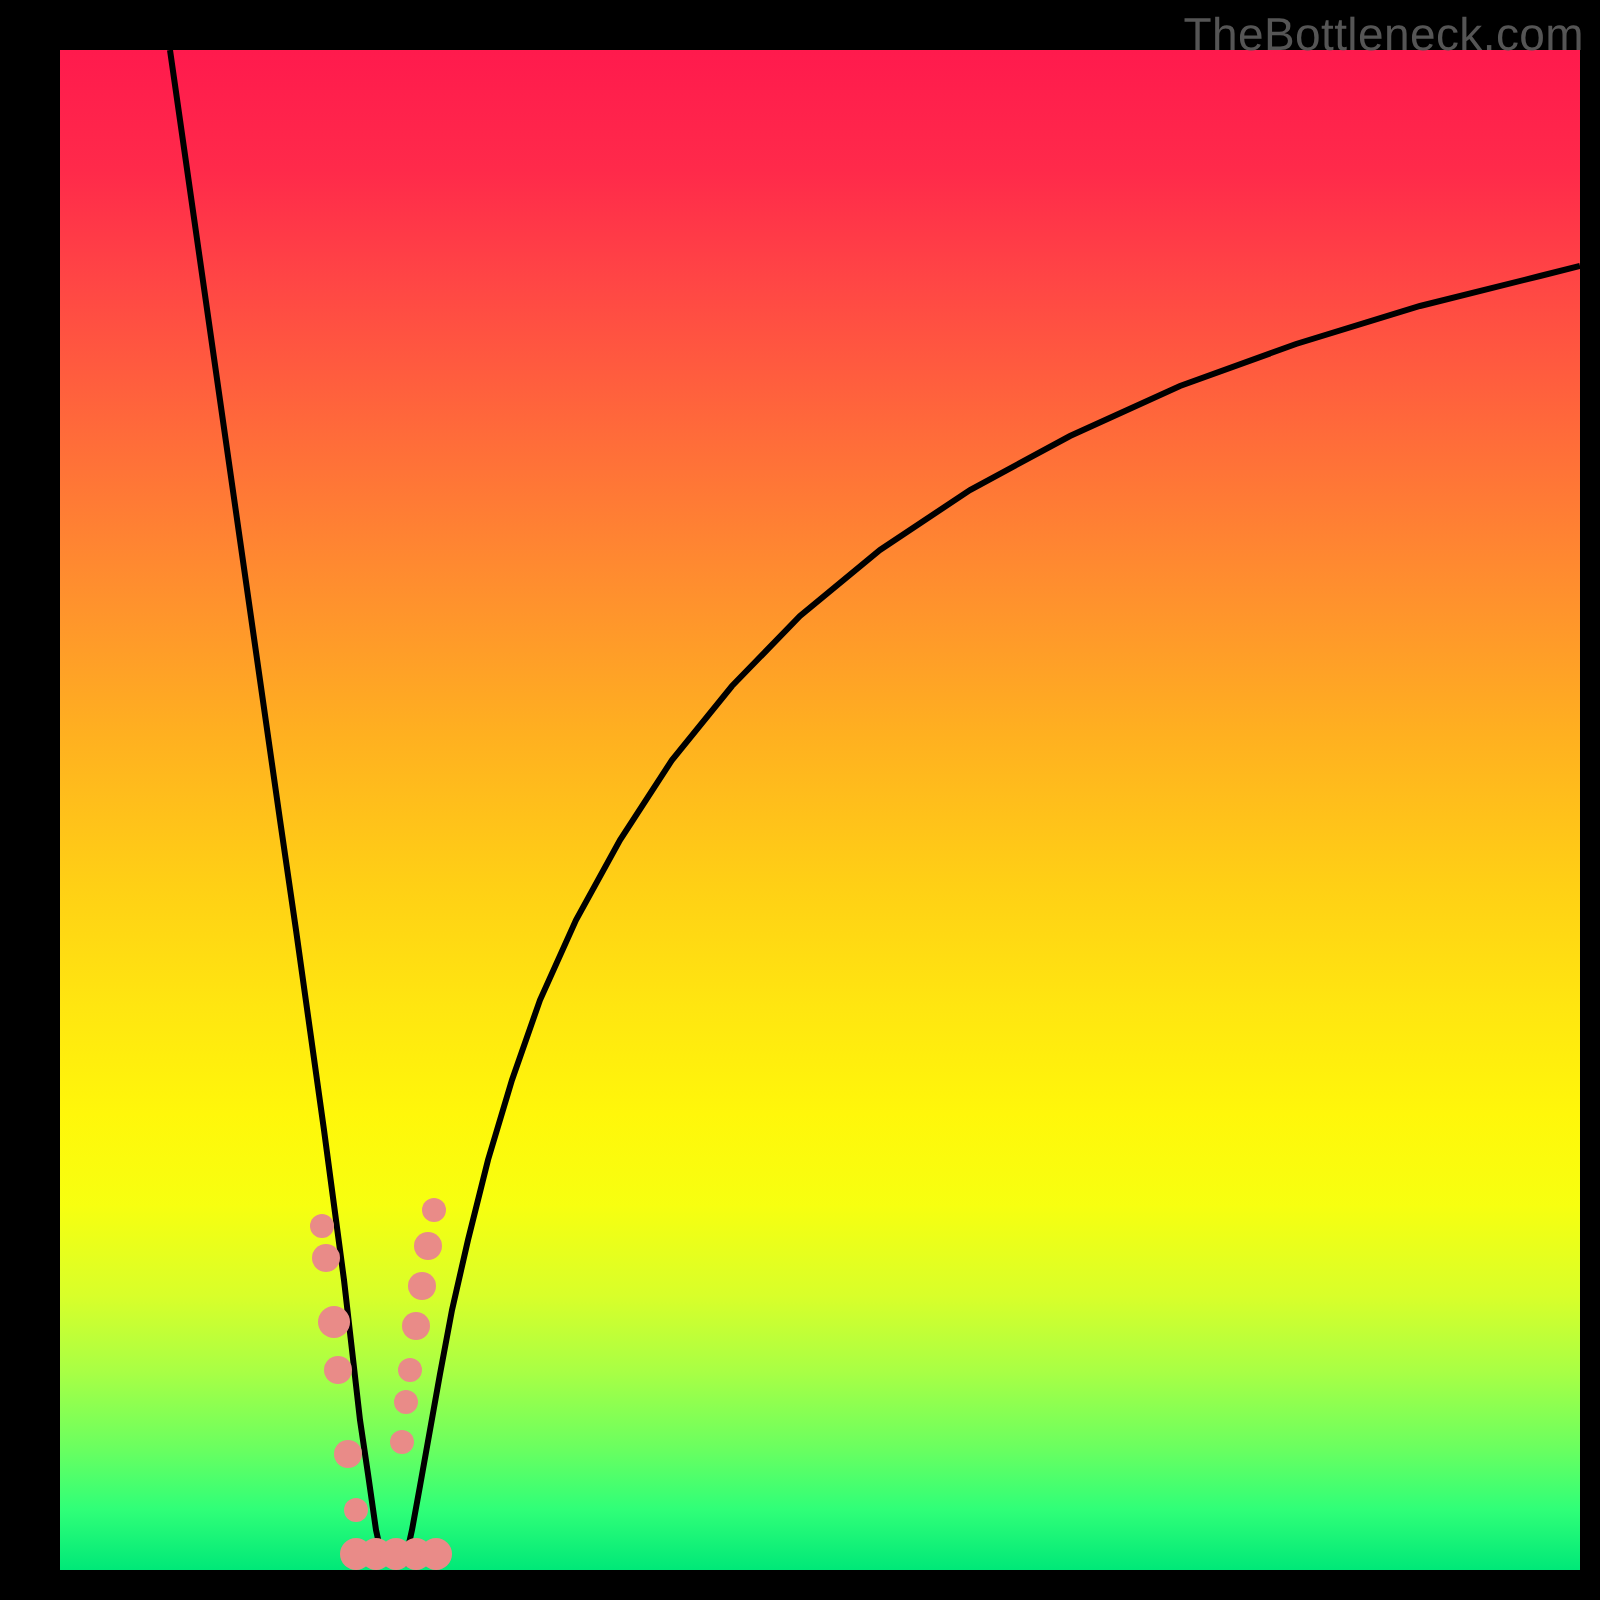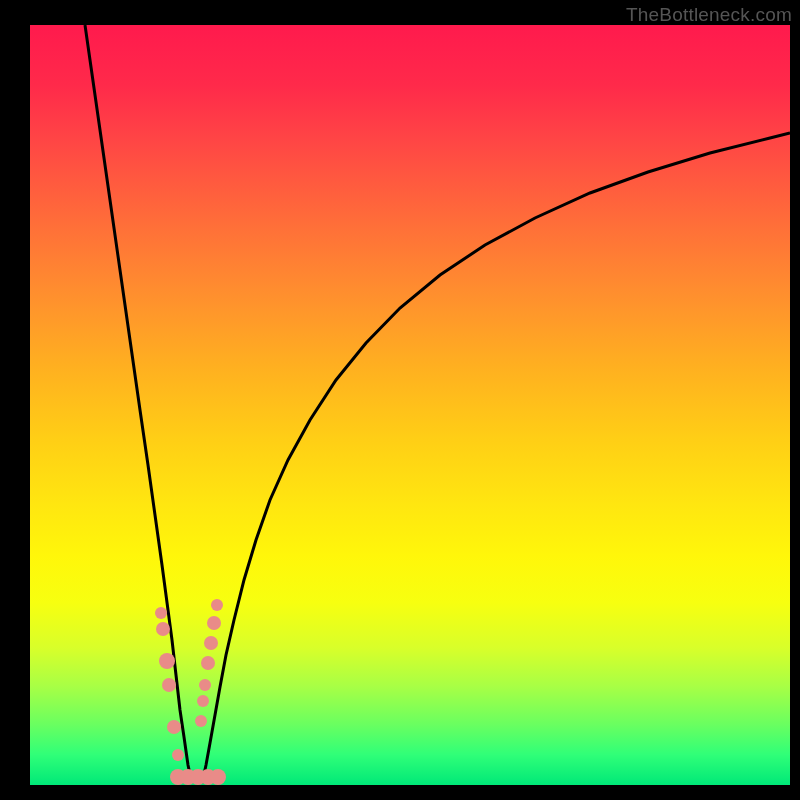--- a/index.html
+++ b/index.html
@@ -29,21 +29,21 @@
       #30ff78 96%,
       #00e878 100%
     );
   }
 
   .watermark {
     position: absolute;
     top: 4px;
     right: 8px;
     color: #555;
-    font-size: 19px;
+    font-size: 23px;
     font-weight: 500;
     letter-spacing: 0.2px;
   }
 
   .curve-layer {
     position: absolute;
     inset: 0;
     width: 100%;
     height: 100%;
   }

